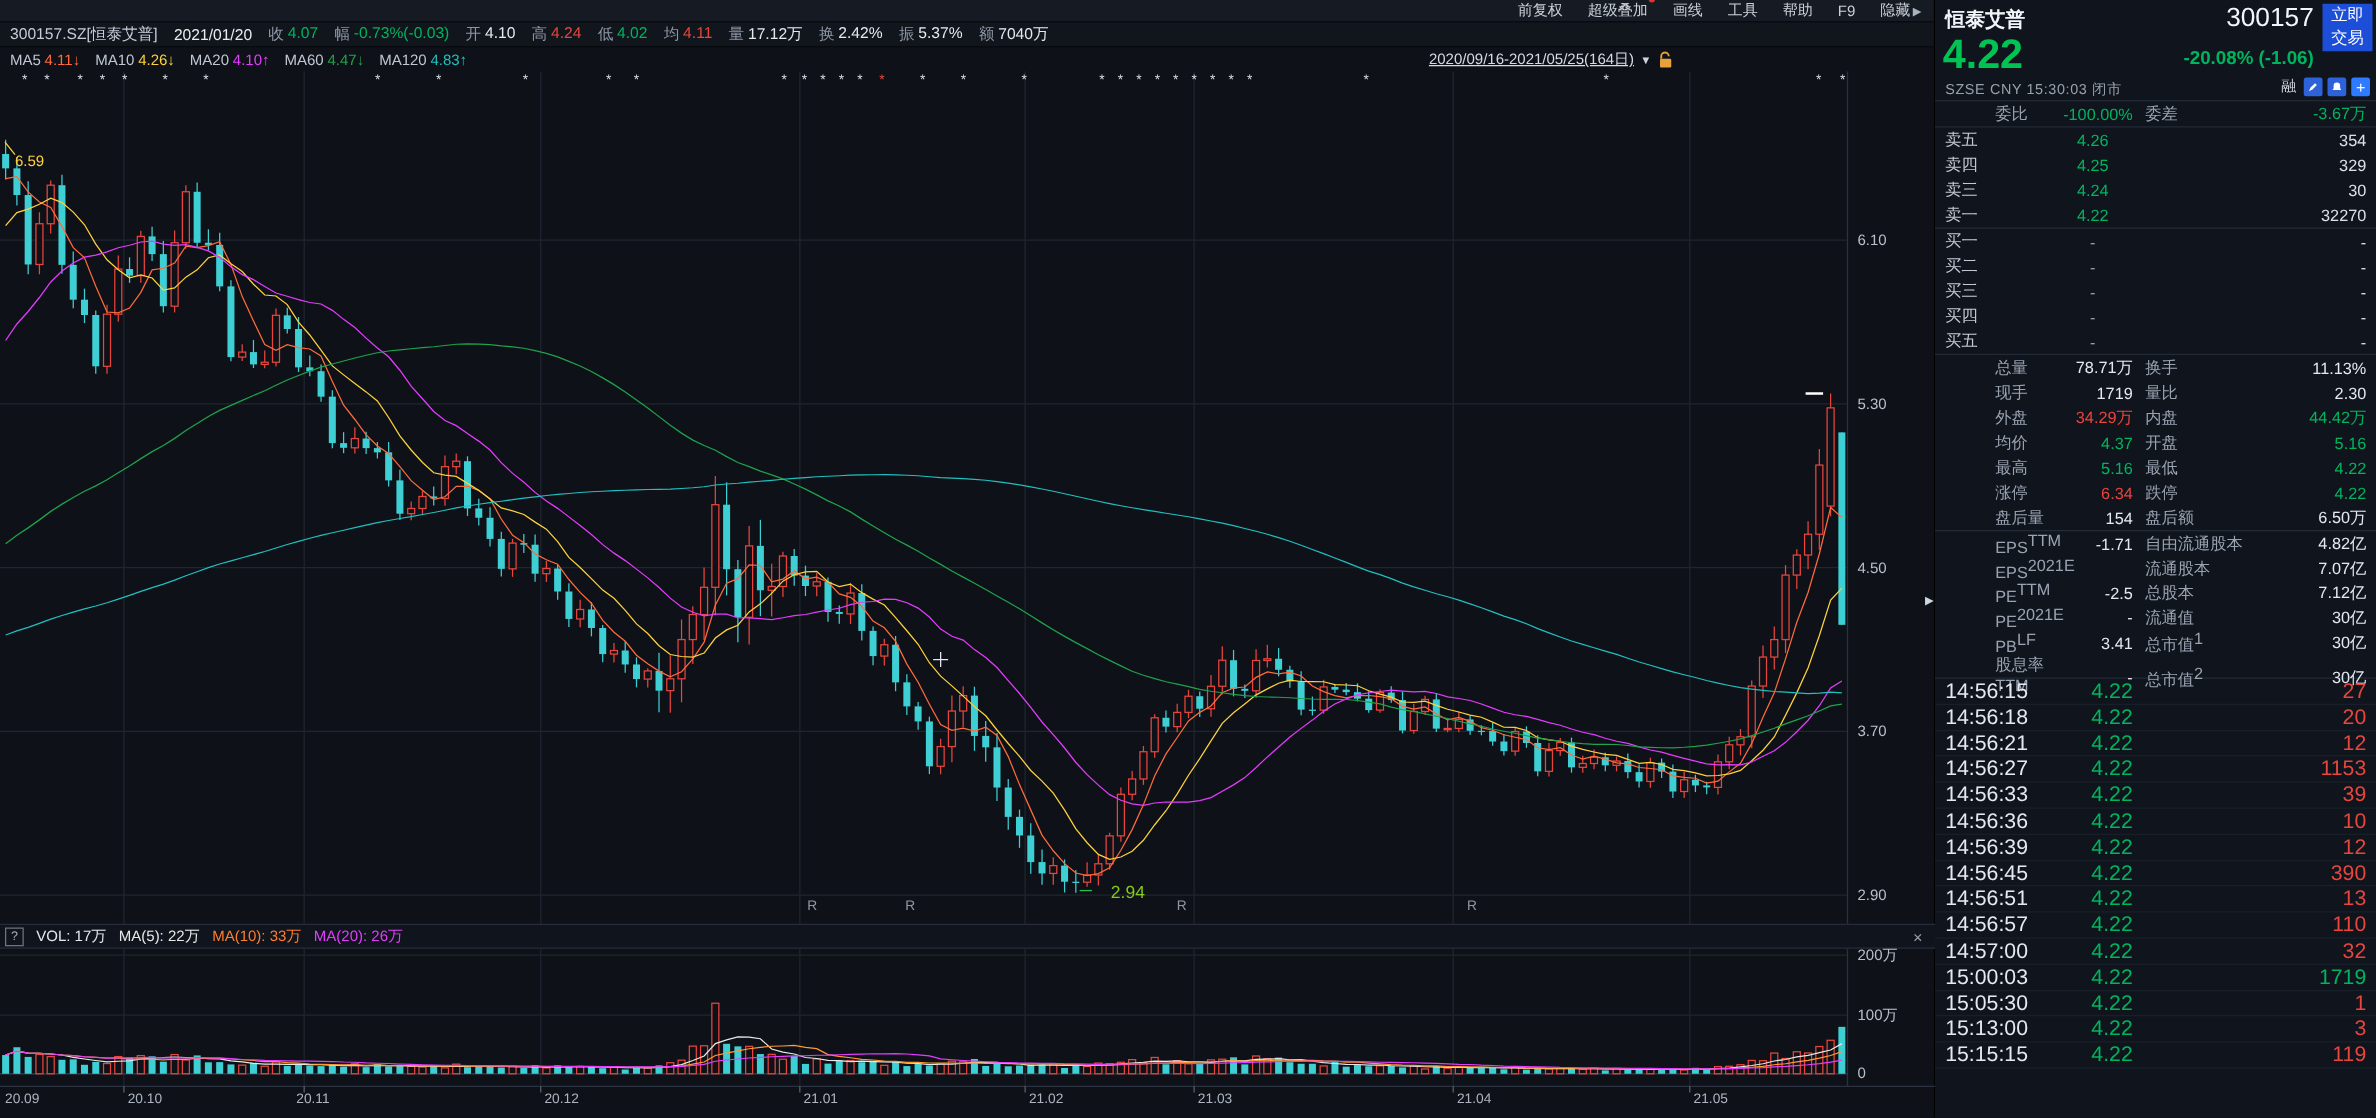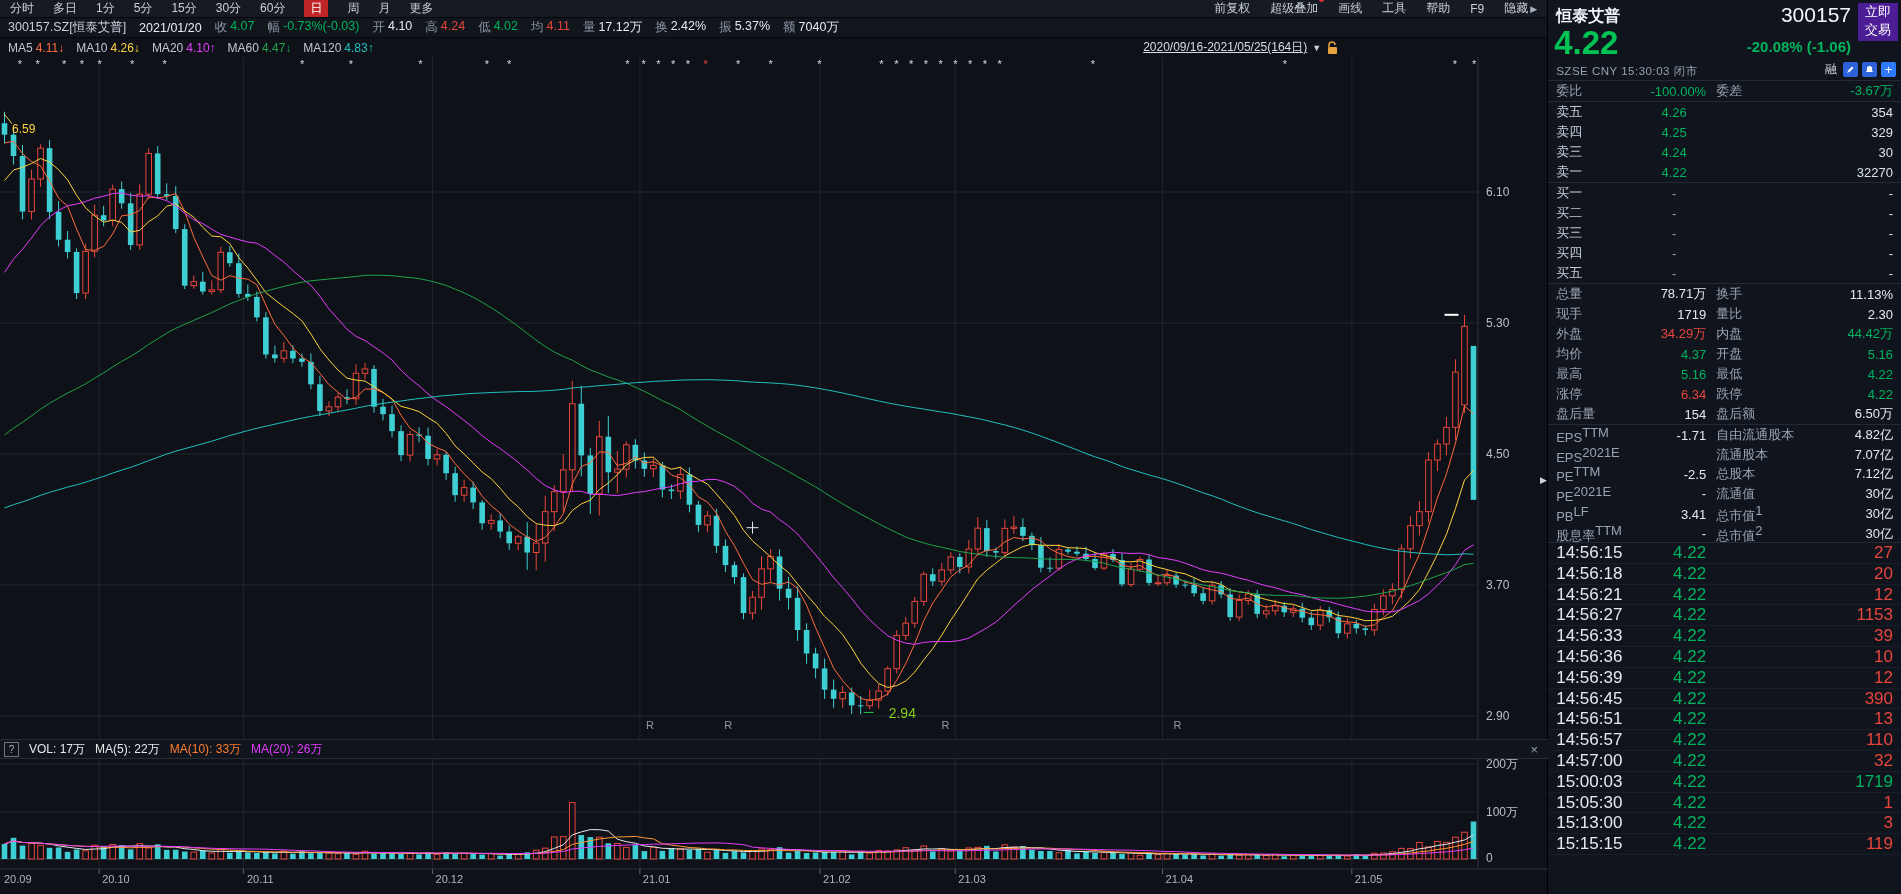--- a/index.html
+++ b/index.html
@@ -36,57 +36,44 @@
   #volclose{margin-left:auto;margin-right:10px;color:#98a1af;font-size:13px;}
   .m659{position:absolute;left:12px;top:66px;color:#ffd23c;font-size:12px;}
   .m294{position:absolute;color:#84cc16;font-size:14px;margin-left:12px;}
   .c-red{color:#e8453c;} .c-green{color:#00b35f;} .c-white{color:#e4e9f1;} .c-gray{color:#9aa3b2;} .c-orange{color:#ff7d2e;} .c-magenta{color:#e43cff;}
   .c-volma5{color:#e8e8e8;}
   
   #panel{width:353px;background:#10151d;position:relative;font-size:13px;color:#dbe1ea;}
   #phead{position:relative;height:80px;border-bottom:1px solid #232a36;}
   #pname{position:absolute;left:8px;top:6px;font-size:16px;font-weight:bold;color:#f2f5fa;}
   #pcode{position:absolute;right:50px;top:3px;font-size:21px;color:#f2f5fa;}
-  #tradebtn{position:absolute;right:3px;top:3px;width:40px;height:38px;background:#4c1d95;color:#fff;font-size:13px;line-height:18px;text-align:center;cursor:pointer;}
+  #tradebtn{position:absolute;right:3px;top:3px;width:40px;height:38px;background:#1d4ed8;color:#fff;font-size:13px;line-height:18px;text-align:center;cursor:pointer;}
   #pprice{position:absolute;left:6px;top:24px;font-size:33px;font-weight:bold;color:#00c353;}
   #pchg{position:absolute;right:50px;top:38px;font-size:15px;font-weight:bold;color:#00b35f;}
   #pexch{position:absolute;left:8px;top:64px;font-size:11.5px;color:#97a0ad;letter-spacing:.5px;}
   #picons{position:absolute;right:5px;top:61px;display:flex;gap:4px;align-items:center;}
   #picons .rong{color:#cfd5df;font-size:12px;margin-right:2px;}
   .bicon{width:15px;height:15px;background:#2e62d9;border-radius:2px;display:flex;align-items:center;justify-content:center;}
   .bicon.plus{background:#2f7bff;color:#fff;font-size:13px;line-height:13px;}
   .prow{display:grid;grid-template-columns:86px 64px auto 1fr;align-items:center;height:20px;padding:0 8px;}
-  .prow .lb{color:#9aa3b2;} .prow .v1{text-align:right;} .prow .lb2{color:#9aa3b2;padding-left:10px;} .prow .v2{text-align:right;}
+  .prow .lb{color:#9aa3b2;margin-left:40px;} .prow .v1{text-align:right;} .prow .lb2{color:#9aa3b2;padding-left:10px;} .prow .v2{text-align:right;}
   .obrow{display:grid;grid-template-columns:86px 64px 1fr;align-items:center;height:20px;padding:0 8px;}
   .obrow .lb{color:#c3cad6;} .obrow .pr{text-align:center;} .obrow .vol{text-align:right;color:#dbe1ea;}
   .sect{border-bottom:1px solid #232a36;}
   sup{font-size:13px;}
   .trow{display:grid;grid-template-columns:86px 64px 1fr;align-items:center;height:19.8px;padding:0 8px;border-bottom:1px solid #191f29;font-size:17px;}
   .trow .tt{color:#e4e9f1;} .trow .tp{text-align:right;} .trow .tv{text-align:right;}
   #gutter{position:absolute;left:1540px;top:460px;width:8px;height:40px;color:#cfd6e0;font-size:9px;display:flex;align-items:center;}
 </style>
 </head>
 <body>
 
 <div id="app">
   <div id="left">
     <div id="menubar">
-      <div id="menu-left">
-          <span class="mitem">分时</span>
-          <span class="mitem">多日</span>
-          <span class="mitem">1分</span>
-          <span class="mitem">5分</span>
-          <span class="mitem">15分</span>
-          <span class="mitem">30分</span>
-          <span class="mitem">60分</span>
-          <span class="mitem sel">日</span>
-          <span class="mitem">周</span>
-          <span class="mitem">月</span>
-          <span class="mitem">更多</span>
-        </div>
       <div id="menu-right">
           <span class="mitem">前复权</span>
           <span class="mitem">超级叠加<span class="reddot"></span></span>
           <span class="mitem">画线</span>
           <span class="mitem">工具</span>
           <span class="mitem">帮助</span>
           <span class="mitem">F9</span>
           <span class="mitem">隐藏<span class="tri-r">▶</span></span>
         </div>
     </div>
@@ -715,21 +702,21 @@
           <div class="pricelab" style="top: 128px;">6.10</div>
           <div class="pricelab" style="top: 259px;">5.30</div>
           <div class="pricelab" style="top: 390px;">4.50</div>
           <div class="pricelab" style="top: 521px;">3.70</div>
           <div class="pricelab" style="top: 652px;">2.90</div>
           <div class="vollab" style="top: 699px;">200万</div>
           <div class="vollab" style="top: 747px;">100万</div>
           <div class="vollab" style="top: 794px;">0</div>
           <div class="monthlab" style="left: 4px;">20.09</div>
           <div class="monthlab" style="left: 102.134px;">20.10</div>
-          <div class="monthlab" style="left: 247px;">20.11</div>
+          <div class="monthlab" style="left: 237px;">20.11</div>
           <div class="monthlab" style="left: 435.585px;">20.12</div>
           <div class="monthlab" style="left: 642.866px;">21.01</div>
           <div class="monthlab" style="left: 823.11px;">21.02</div>
           <div class="monthlab" style="left: 958.293px;">21.03</div>
           <div class="monthlab" style="left: 1165.57px;">21.04</div>
           <div class="monthlab" style="left: 1354.83px;">21.05</div>
           <div class="star" style="left: 17.692px;">*</div>
           <div class="star" style="left: 35.428px;">*</div>
           <div class="star" style="left: 62.032px;">*</div>
           <div class="star" style="left: 79.768px;">*</div>

